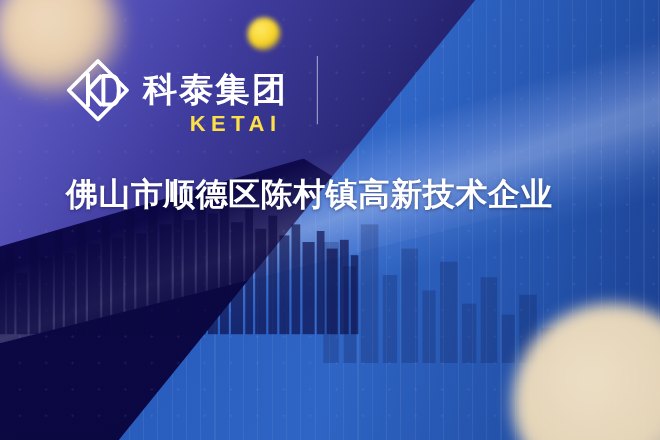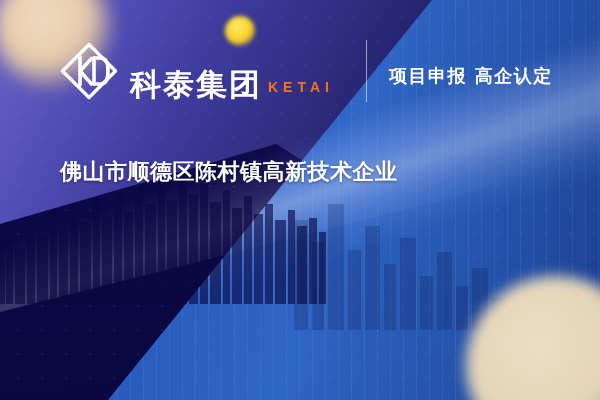--- a/index.html
+++ b/index.html
@@ -146,44 +146,44 @@
   }
   .logo-mark {
     width: 62px; height: 62px;
     flex: 0 0 auto;
     margin-right: 10px;
   }
   .logo-mark svg { display: block; width: 100%; height: 100%; }
 
   .logo-word {
     display: flex;
-    flex-direction: row;
-    align-items: center;
+    flex-direction: column;
+    align-items: flex-end;
     line-height: 1;
     margin-top: 27px;
   }
   .logo-cn {
     font-size: 31px;
     font-weight: 700;
     color: #ffffff;
     letter-spacing: 2px;
     white-space: nowrap;
     font-family: "DejaVu Sans", "Liberation Sans", sans-serif;
   }
   .logo-en-row {
     display: flex;
     align-items: center;
     gap: 6px;
     margin-top: 5px;
   }
   .logo-rule { flex: 1 1 auto; height: 2px; background: #ffffff; }
   .logo-en {
-    font-size: 14px;
+    font-size: 20px;
     font-weight: 700;
-    color: #f97316;
+    color: #fde047;
     letter-spacing: 5px;
     white-space: nowrap;
     font-family: "Liberation Sans", sans-serif;
   }
 
   .divider {
     width: 1px;
     height: 62px;
     background: rgba(255,255,255,0.55);
     margin: 0 22px 0 26px;
@@ -213,21 +213,21 @@
   }
 
   
   .headline {
     position: absolute;
     left: 60px;
     top: 155px;
     width: 500px;
   }
   .headline-line {
-    font-size: 22px;
+    font-size: 29px;
     font-weight: 700;
     color: #ffffff;
     letter-spacing: 0.5px;
     line-height: 1.5;
     white-space: nowrap;
     font-family: "DejaVu Sans", "Liberation Sans", sans-serif;
     text-shadow: 0 1px 3px rgba(10,8,50,0.45);
   }
 </style>
 </head>
@@ -328,21 +328,20 @@
       <div class="logo-en-row">
         <span class="logo-rule"></span>
         <span class="logo-en">KETAI</span>
         <span class="logo-rule"></span>
       </div>
     </div>
 
     <div class="divider"></div>
 
     <div class="tagline">
-      <div class="tagline-sub">项目申报 高企认定</div>
     </div>
 
   </div>
 
   <div class="headline">
     <div class="headline-line">佛山市顺德区陈村镇高新技术企业</div>
   </div>
 
 </div>
 

